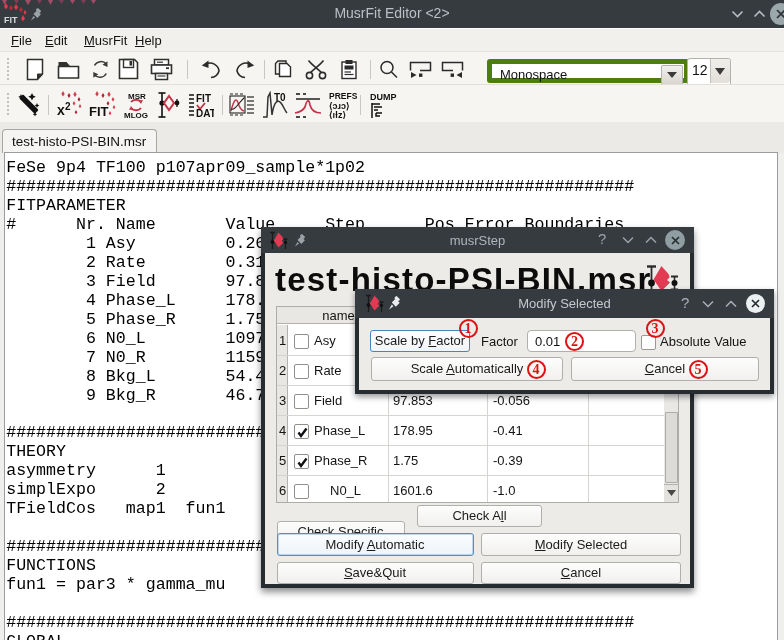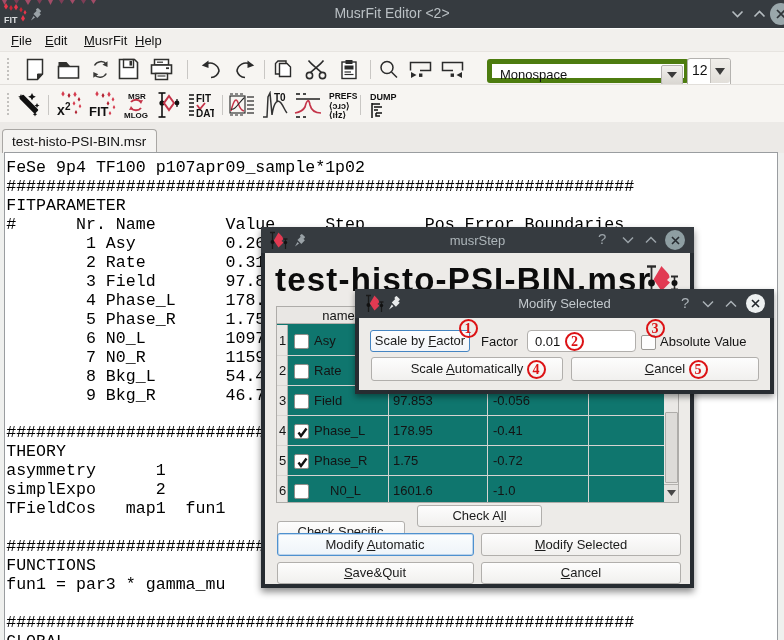--- a/index.html
+++ b/index.html
@@ -356,21 +356,21 @@
         <line x1="6.5" y1="2.5" x2="6.5" y2="29" stroke="#2a2a2a" stroke-width="1.8"></line>
         <line x1="2" y1="2.5" x2="11" y2="2.5" stroke="#2a2a2a" stroke-width="2.4"></line>
         <circle cx="6.5" cy="19" r="3.4" fill="#111"></circle>
         <path d="M16.5 2 C20 6.5 25 10 24.5 13.5 L22 16 L25 18.5 L16.5 27 L8.5 15.5 Z" fill="#e13a52"></path>
         <line x1="29.5" y1="12.5" x2="29.5" y2="29" stroke="#2a2a2a" stroke-width="1.6"></line>
         <line x1="26" y1="12.5" x2="33" y2="12.5" stroke="#2a2a2a" stroke-width="2"></line>
         <circle cx="29.5" cy="19" r="3" fill="#111"></circle>
         <line x1="26" y1="25.5" x2="33" y2="25.5" stroke="#2a2a2a" stroke-width="2"></line>
       </svg>
 
-      <div class="abs" style="left:11px;top:53px;width:403px;height:197px;background:#0f766e;border:1px solid #aeaca9;">
+      <div class="abs" style="left:11px;top:53px;width:403px;height:197px;background:#ffffff;border:1px solid #aeaca9;">
 
         <div class="abs" style="left:0;top:0;width:401px;height:17px;background:#e9e7e4;border-bottom:1px solid #b3b1ae;"></div>
         <div class="cell" style="left:12px;top:1px;width:99px;text-align:center;">name</div>
         <div class="cell" style="left:111px;top:1px;width:99px;text-align:center;">value</div>
         <div class="cell" style="left:210px;top:1px;width:101px;text-align:center;">step</div>
 
         <div class="abs" style="left:0;top:18px;width:11px;height:177px;background:#e9e7e4;border-right:1px solid #b3b1ae;"></div>
 
         <div class="vline" style="left:111px;top:0;height:195px;"></div>
         <div class="vline" style="left:210px;top:0;height:195px;"></div>
@@ -416,21 +416,21 @@
         <div class="cell" style="left:116px;top:56px;">0.317</div>
         <div class="cell" style="left:116px;top:86px;">97.853</div>
         <div class="cell" style="left:116px;top:116px;">178.95</div>
         <div class="cell" style="left:116px;top:146px;">1.75</div>
         <div class="cell" style="left:116px;top:176px;">1601.6</div>
 
         <div class="cell" style="left:216px;top:26px;">-0.0078</div>
         <div class="cell" style="left:216px;top:56px;">-0.039</div>
         <div class="cell" style="left:216px;top:86px;">-0.056</div>
         <div class="cell" style="left:216px;top:116px;">-0.41</div>
-        <div class="cell" style="left:216px;top:146px;">-0.72</div>
+        <div class="cell" style="left:216px;top:146px;">-0.39</div>
         <div class="cell" style="left:216px;top:176px;">-1.0</div>
 
         <div class="abs" style="left:387px;top:0;width:14px;height:195px;background:#eae8e5;"></div>
         <div class="abs" style="left:388px;top:105px;width:13px;height:71px;background:#dddbd8;border:1px solid #aeaca9;border-radius:1px;"></div>
         <div class="abs" style="left:387px;top:177px;width:14px;height:18px;background:#e4e2df;border-top:1px solid #b3b1ae;"></div>
         <svg class="abs" style="left:390px;top:183px;" width="9" height="6" viewBox="0 0 9 6">
           <path d="M0 0 H9 L4.5 6 Z" fill="#474747"></path>
         </svg>
       </div>
 

